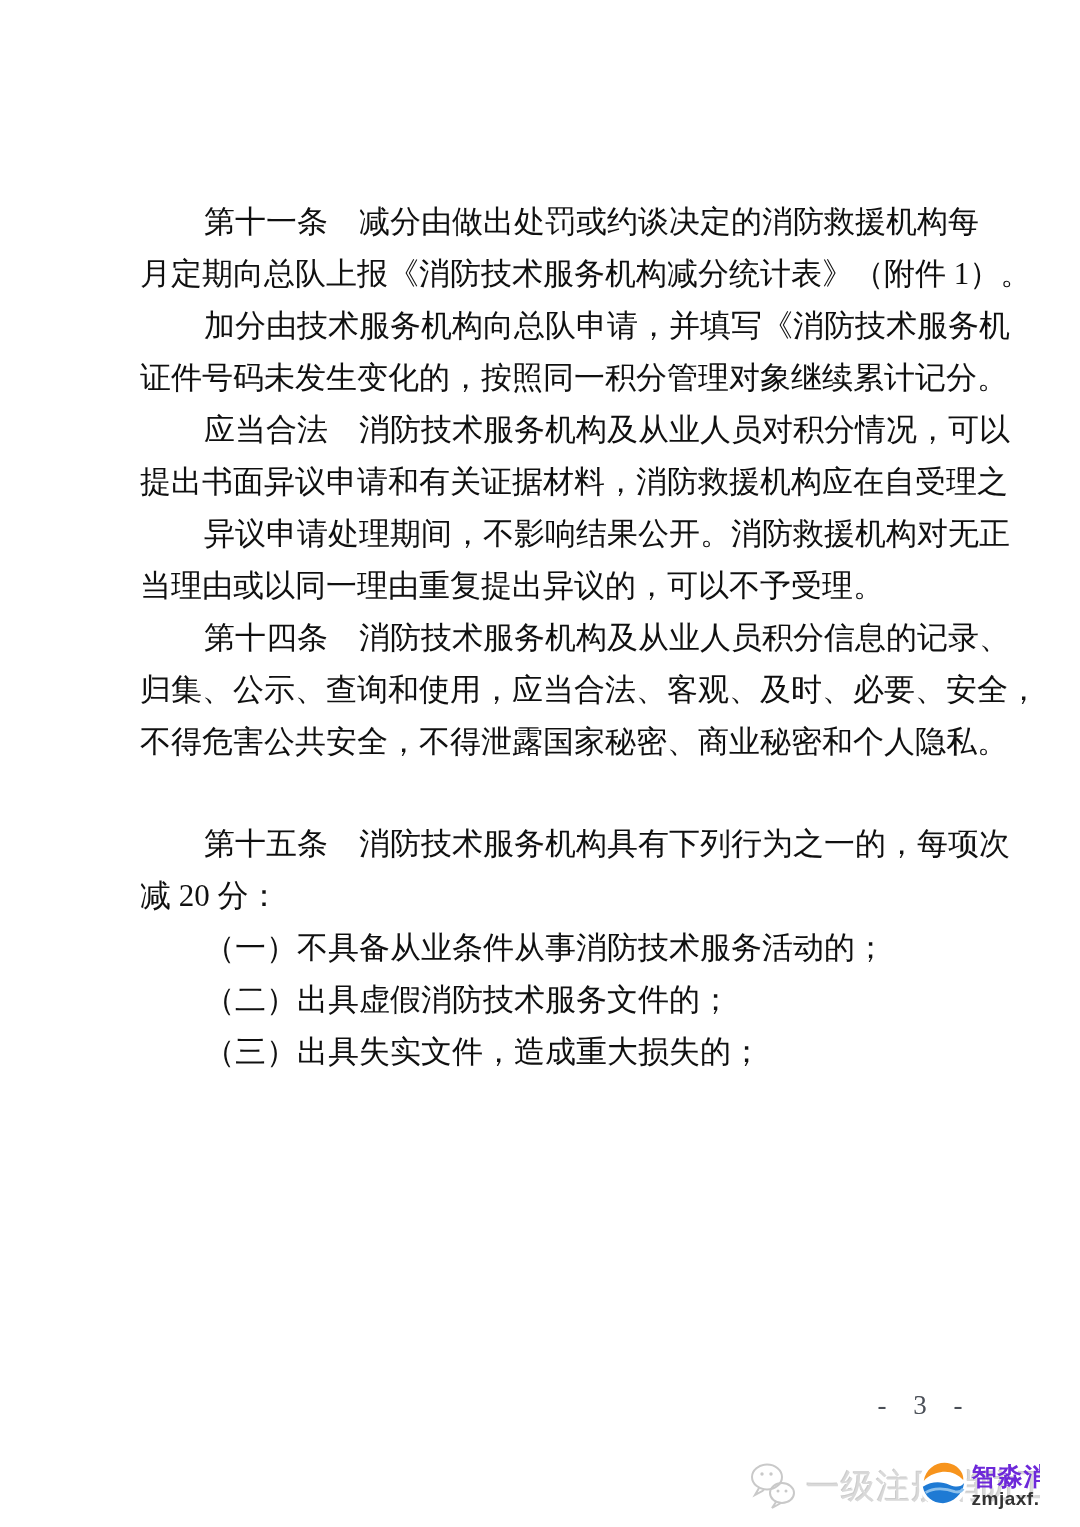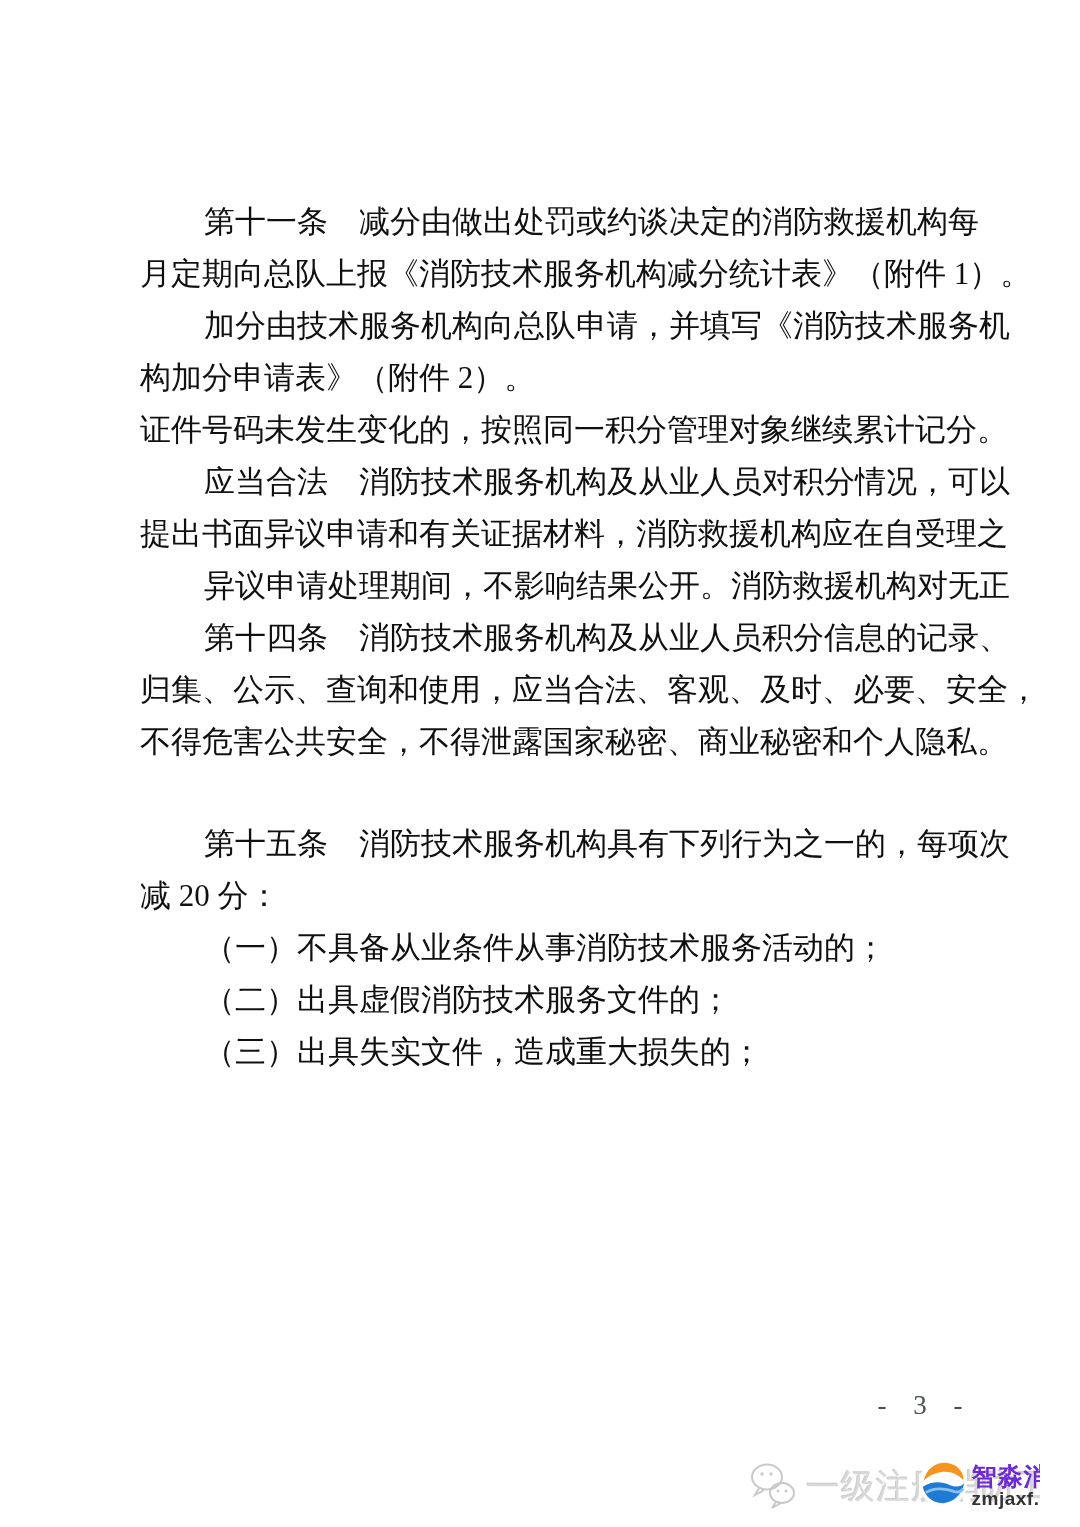--- a/index.html
+++ b/index.html
@@ -74,25 +74,25 @@
 </style>
 </head>
 <body>
 
 <div class="page">
 
   <div class="content">
     <div class="ln ind">第十一条　减分由做出处罚或约谈决定的消防救援机构每</div>
     <div class="ln">月定期向总队上报《消防技术服务机构减分统计表》（附件 1）。</div>
     <div class="ln ind">加分由技术服务机构向总队申请，并填写《消防技术服务机</div>
-    <div class="ln">构加分申请表》（附件 2）。</div>
     <div class="ln">证件号码未发生变化的，按照同一积分管理对象继续累计记分。</div>
     <div class="ln ind">应当合法　消防技术服务机构及从业人员对积分情况，可以</div>
     <div class="ln">提出书面异议申请和有关证据材料，消防救援机构应在自受理之</div>
     <div class="ln ind">异议申请处理期间，不影响结果公开。消防救援机构对无正</div>
+    <div class="ln">当理由或以同一理由重复提出异议的，可以不予受理。</div>
     <div class="ln ind">第十四条　消防技术服务机构及从业人员积分信息的记录、</div>
     <div class="ln">归集、公示、查询和使用，应当合法、客观、及时、必要、安全，</div>
     <div class="ln">不得危害公共安全，不得泄露国家秘密、商业秘密和个人隐私。</div>
 
 
     <div class="ln ind gap-top">第十五条　消防技术服务机构具有下列行为之一的，每项次</div>
     <div class="ln">减 20 分：</div>
     <div class="ln ind">（一）不具备从业条件从事消防技术服务活动的；</div>
     <div class="ln ind">（二）出具虚假消防技术服务文件的；</div>
     <div class="ln ind">（三）出具失实文件，造成重大损失的；</div>

